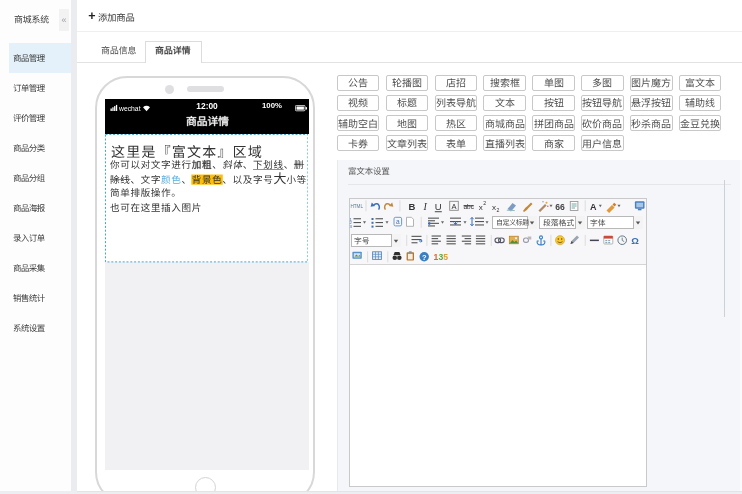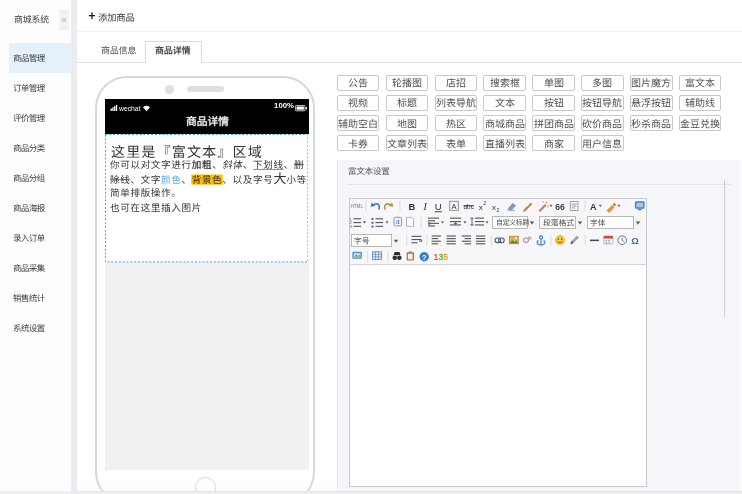--- a/index.html
+++ b/index.html
@@ -269,21 +269,22 @@
     <svg class="abs" style="left:104.9px;top:99.4px" width="204.3" height="17">
 <g fill="#fff">
 <rect x="5.5" y="9.5" width="1.3" height="2.5"></rect>
         <rect x="7.3" y="8.3" width="1.3" height="3.7"></rect>
         <rect x="9.1" y="7.1" width="1.3" height="4.9"></rect>
         <rect x="10.9" y="5.9" width="1.3" height="6.1"></rect>
 <text x="14" y="11.8" font-size="6.8" font-family="Liberation Sans">wechat</text>
 <path d="M38 8.2 Q41.5 5.4 45 8.2 L41.5 12.2 Z"></path>
 </g>
     </svg>
-    <div class="abs" style="left:262px;top:102.4px;width:32px;height:8px;color:#fff;font-size:7.8px;font-weight:bold;text-align:right;line-height:8px">100%</div>
+    <div class="abs" style="left:104.9px;top:101.9px;width:204.3px;height:9px;color:#fff;font-size:8.4px;font-weight:bold;text-align:center;line-height:9px">12:00</div>
+    <div class="abs" style="left:262px;top:102.4px;width:32px;height:8px;color:#fff;font-size:7.8px;font-weight:bold;text-align:left;line-height:8px">100%</div>
     <svg class="abs" style="left:294.5px;top:104.8px" width="13" height="7">
 <rect x="0.4" y="0.4" width="9.6" height="5.4" rx="1" fill="none" stroke="#fff" stroke-width="0.8"></rect>
 <rect x="1.5" y="1.5" width="7.4" height="3.2" fill="#fff"></rect>
 <rect x="10.6" y="2" width="1.4" height="2.6" rx="0.6" fill="#fff"></rect>
     </svg>
     <svg style="position:absolute;left:185.6px;top:116.3px;overflow:visible;" width="42.9" height="11.3">
       <g fill="#fff" stroke="#fff" stroke-width="42" transform="translate(0,9.18) scale(0.010800,-0.010800)">
         <use href="#u5546" x="0"></use>
         <use href="#u54C1" x="992"></use>
         <use href="#u8BE6" x="1984"></use>

